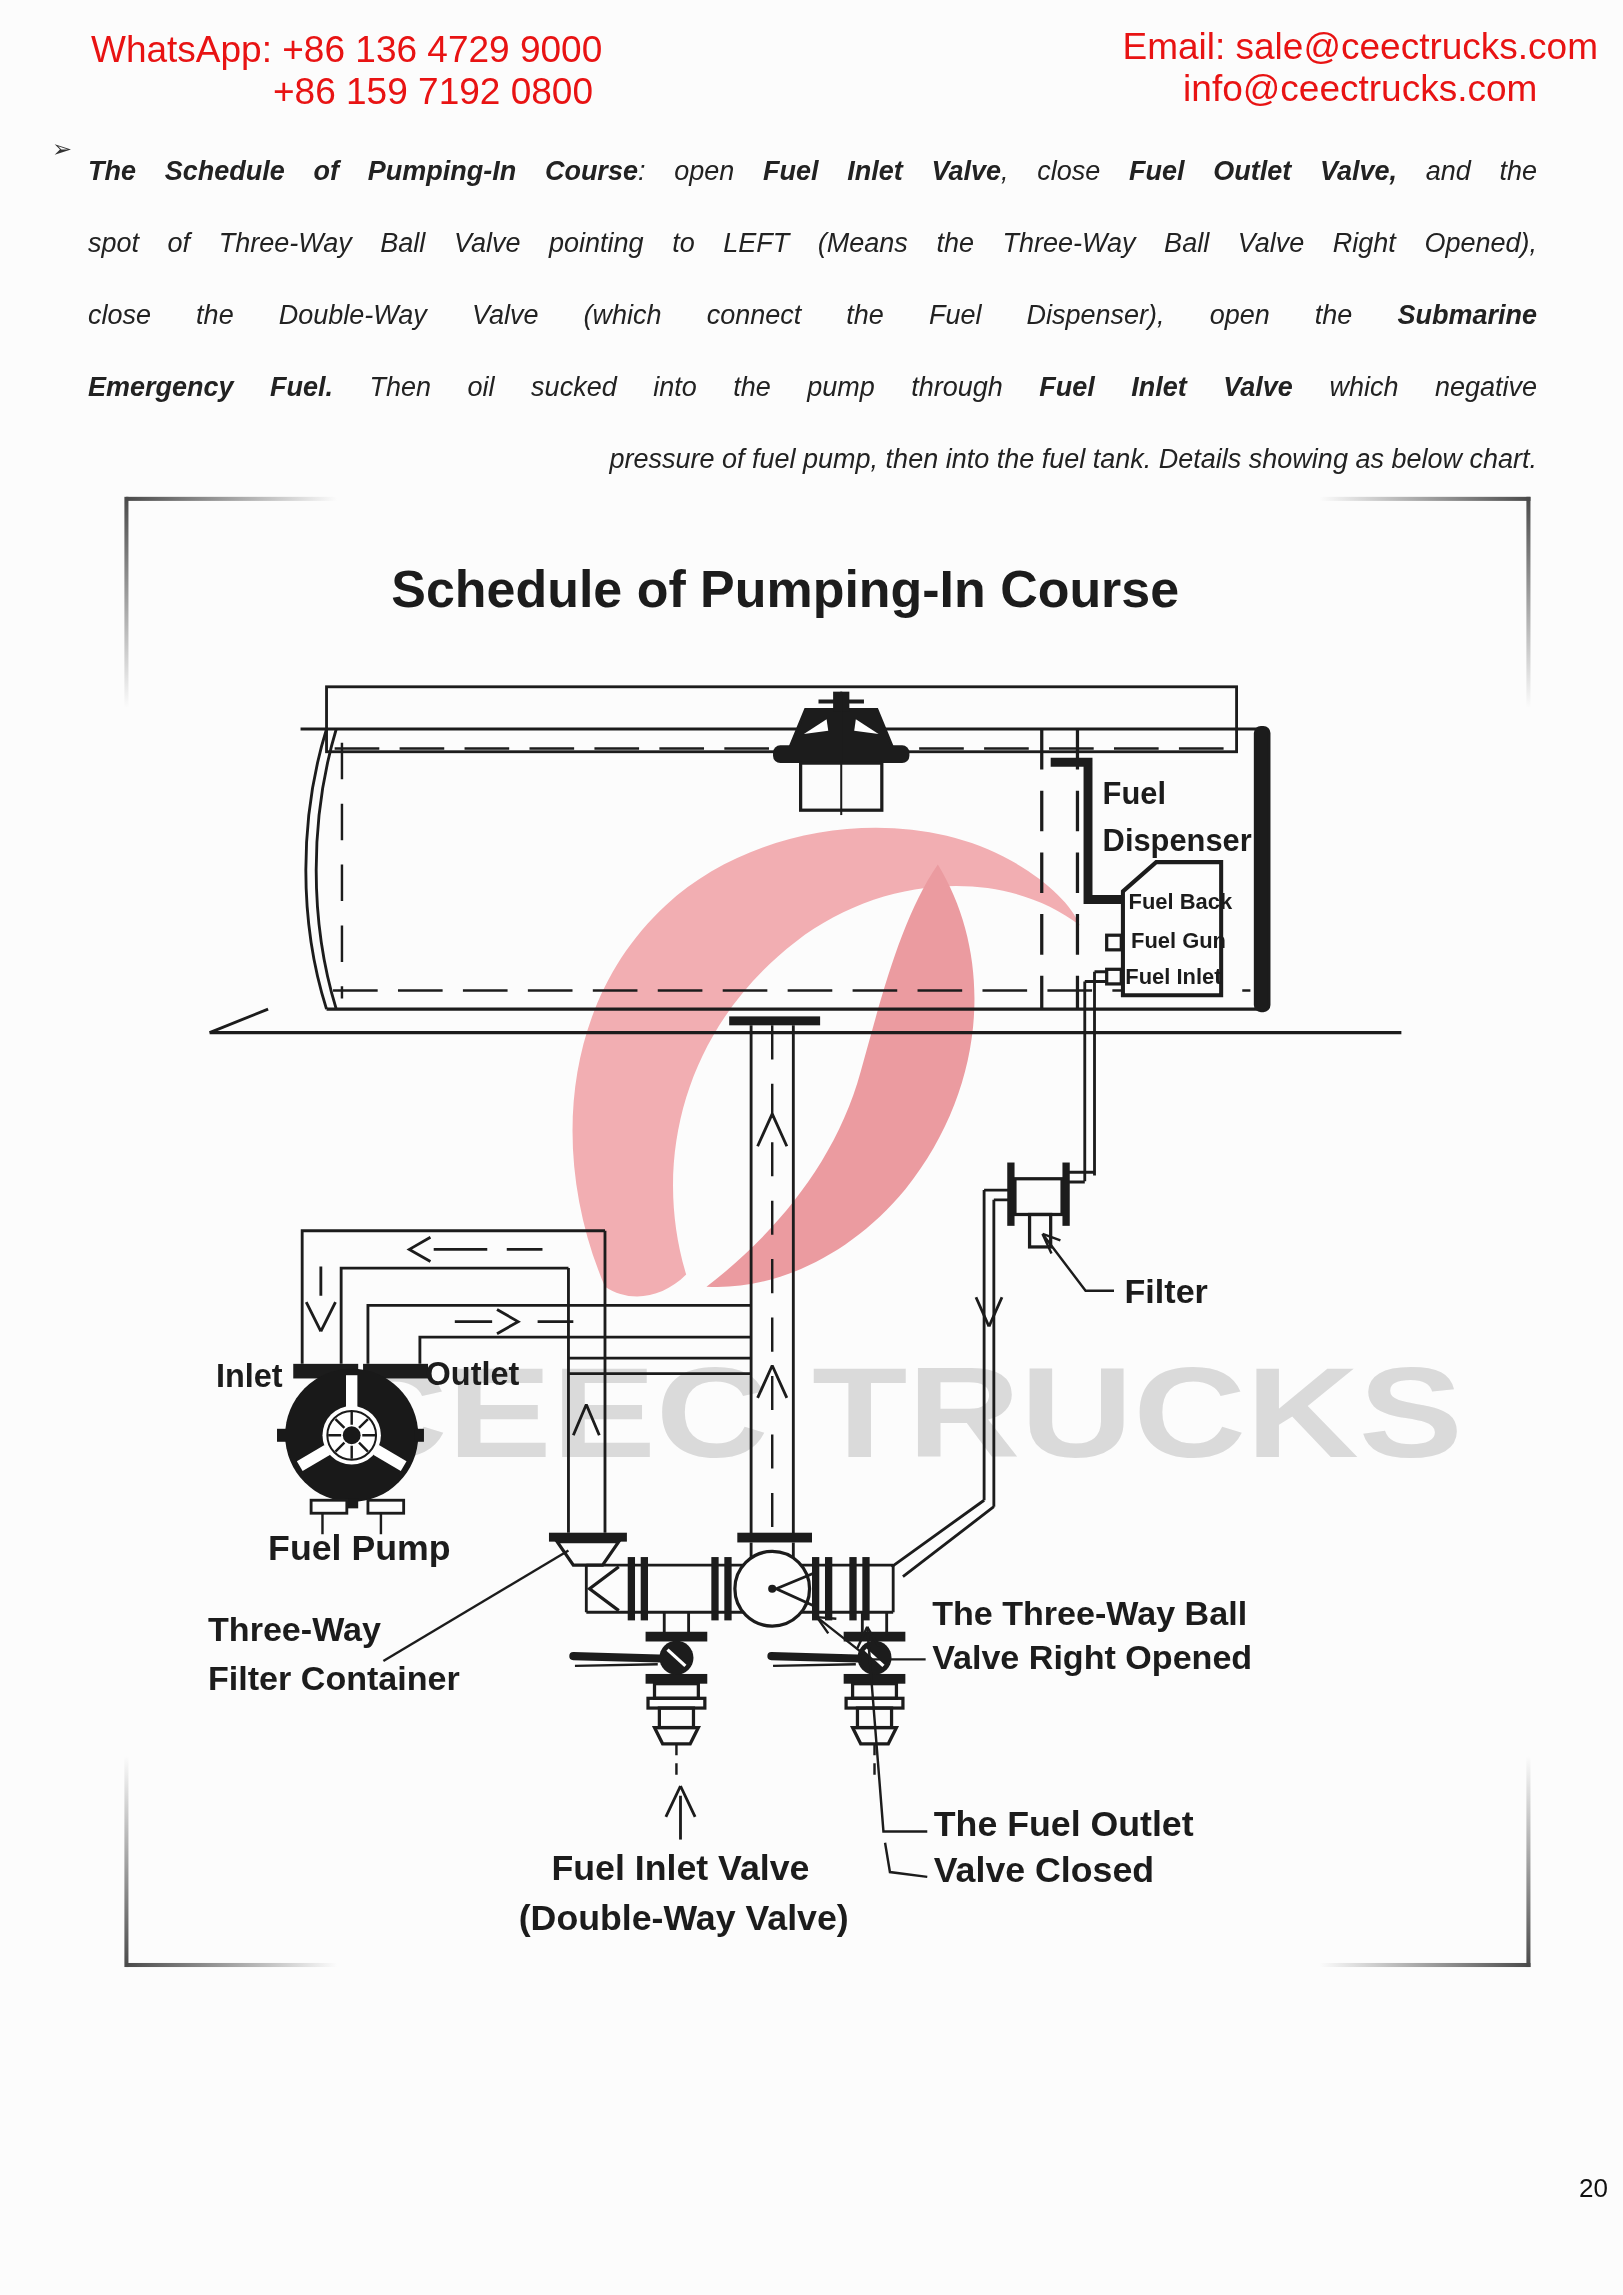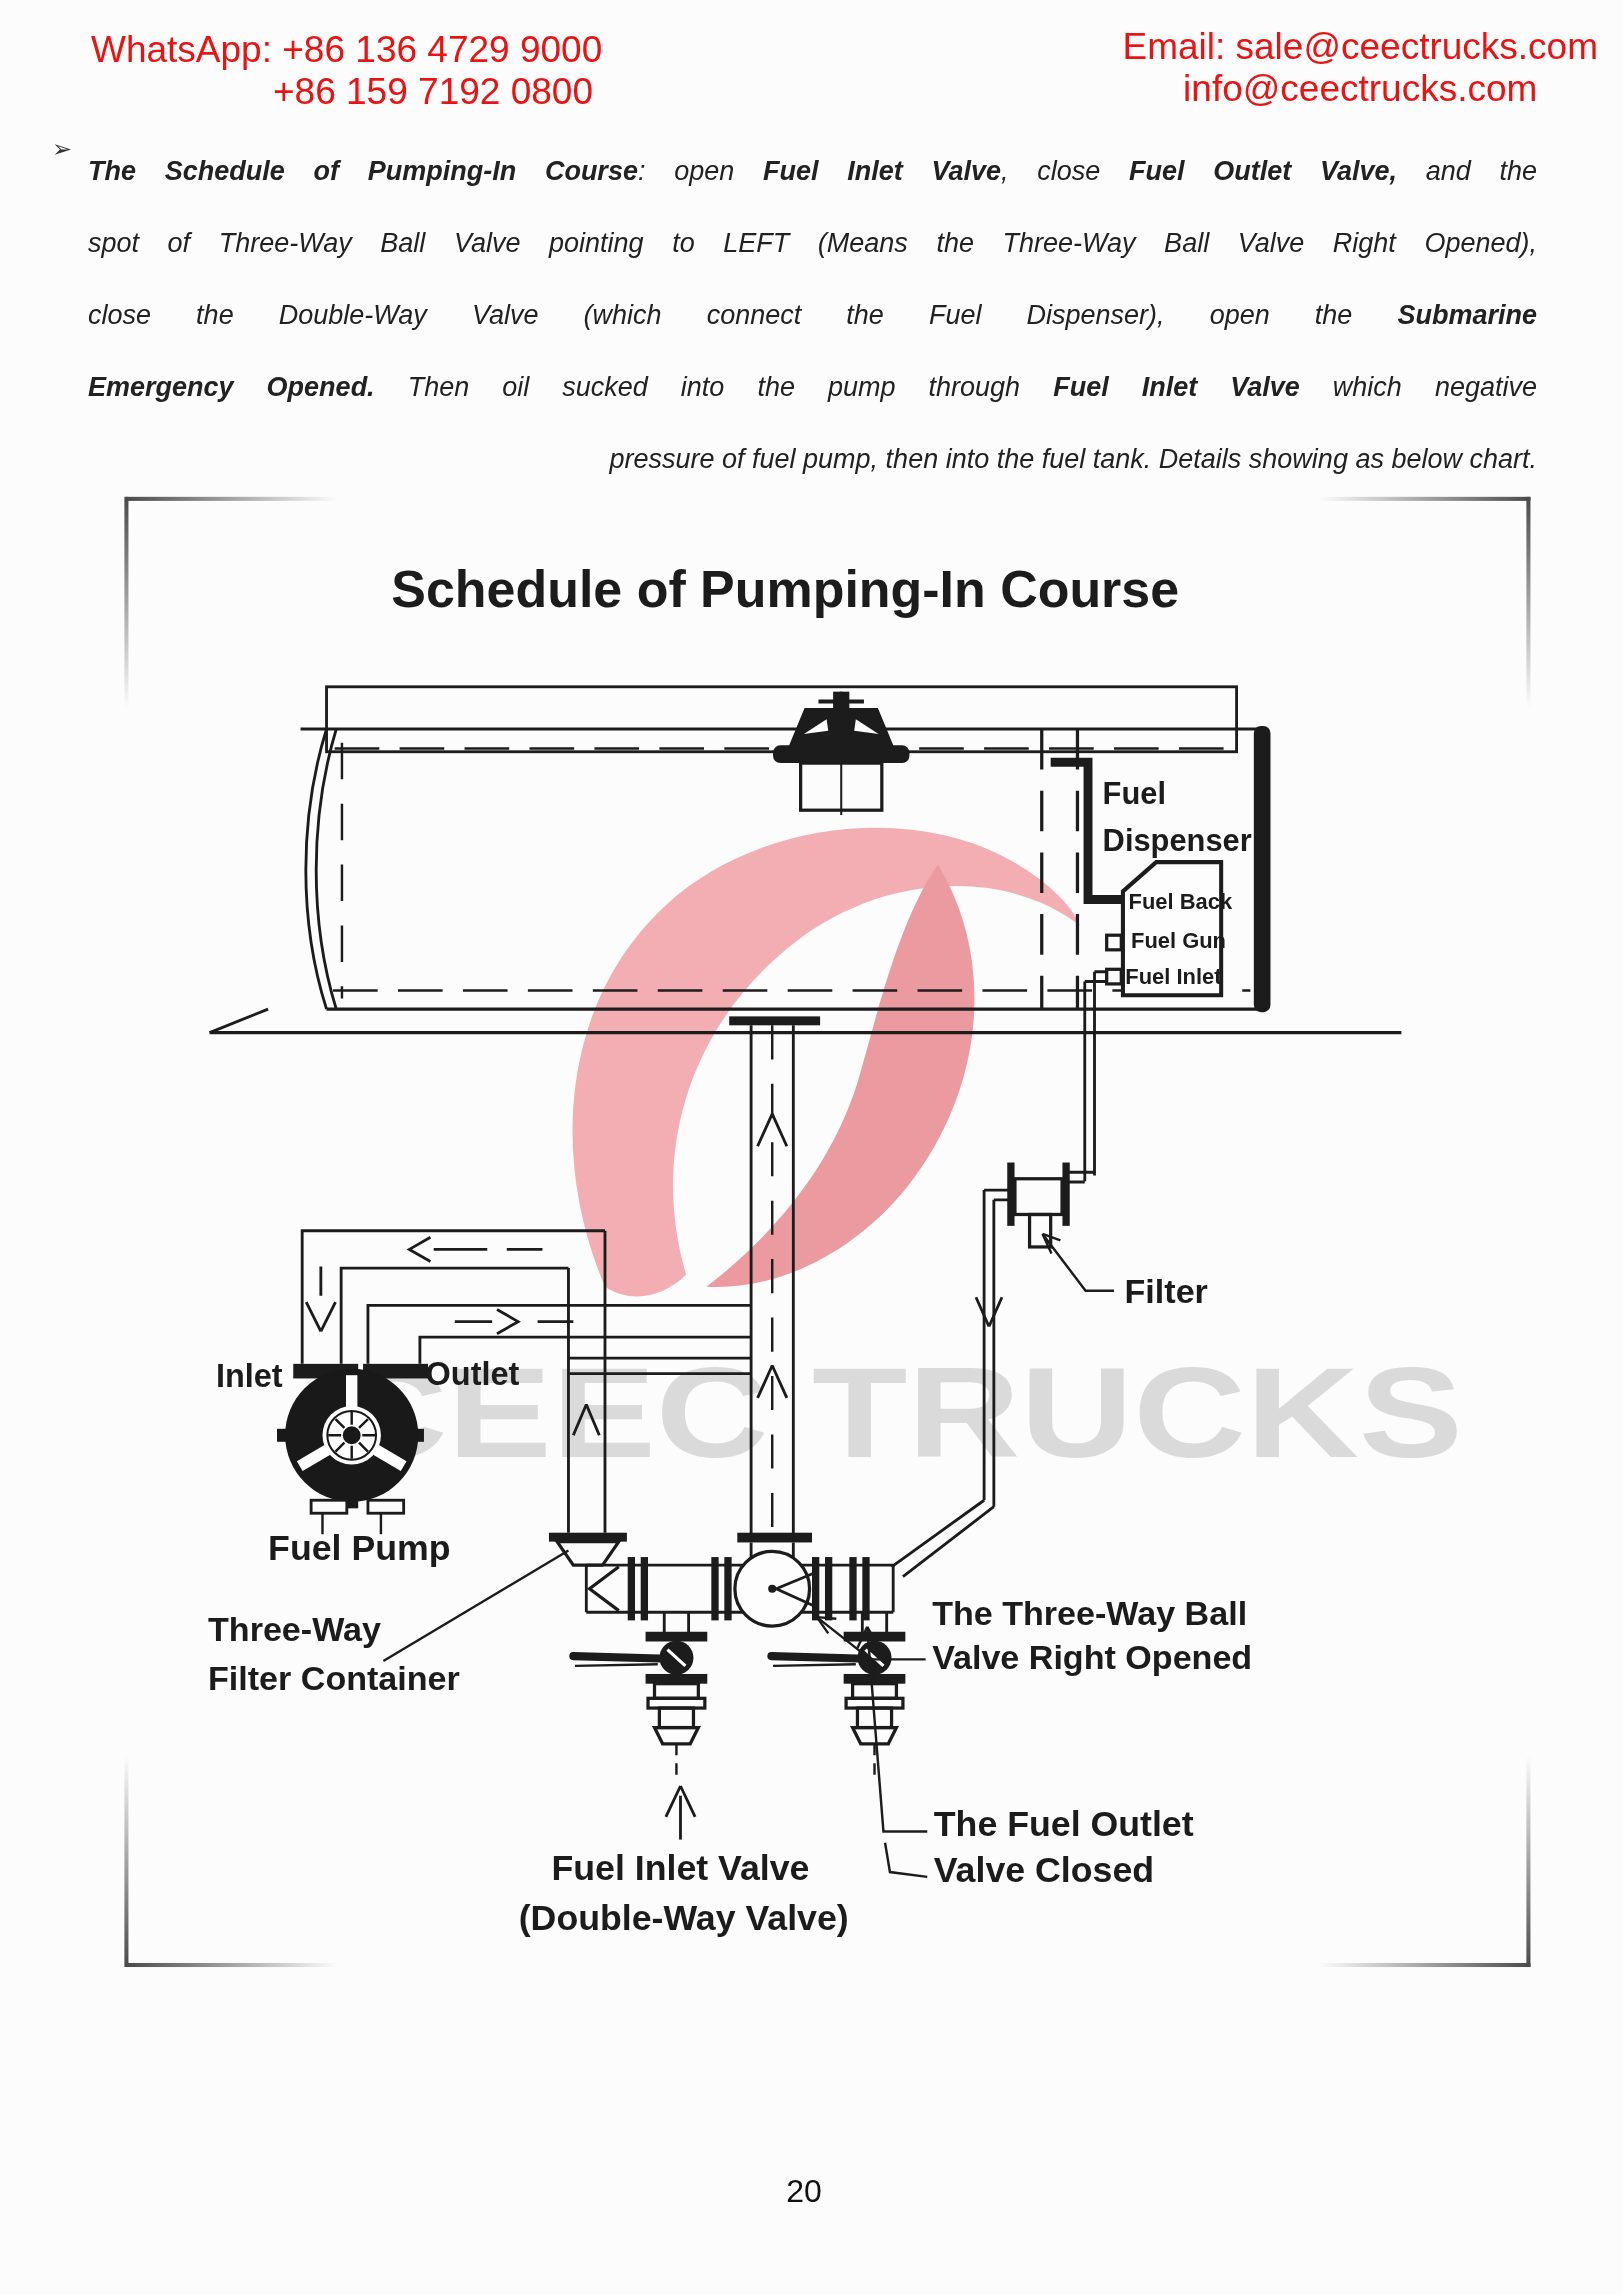--- a/index.html
+++ b/index.html
@@ -14,21 +14,21 @@
   .em{right:26px;top:4.9px;text-align:center;}
   
   .para{left:88px;top:114px;width:1449px;font-size:27px;font-style:italic;color:#222;}
   .pline{height:72px;line-height:72px;white-space:nowrap;text-align:right;}
   .pline.j{text-align:justify;text-align-last:justify;white-space:normal;height:72px;overflow:hidden;}
   .pline .b{font-weight:bold;}
   .bullet{position:absolute;left:-36px;top:0;font-size:24px;font-style:normal;color:#333;}
   
   svg.diag{position:absolute;left:0;top:0;width:1624px;height:2295px;}
   svg.diag text{font-family:"Liberation Sans",sans-serif;fill:var(--ink);}
-  .pageno{left:0;top:2152px;width:1608px;text-align:center;font-size:32px;color:#111;}
+  .pageno{left:0;top:2152px;width:1608px;text-align:right;font-size:26px;color:#111;}
 </style>
 </head>
 <body>
 
 <div class="page">
 
   <svg class="diag" viewBox="0 0 2000 2827">
     <defs>
       <linearGradient id="gR" x1="0" y1="0" x2="1" y2="0">
           <stop offset="0" stop-color="#4a4a4a"></stop>
@@ -261,20 +261,20 @@
   <div class="abs contact em">
     <div><span>Email:</span> <span>sale@ceectrucks.com</span></div>
     <div>info@ceectrucks.com</div>
   </div>
 
   <div class="abs para">
     <span class="bullet">➢</span>
     <div class="pline j"><span class="b">The Schedule of Pumping-In Course</span><span>: open </span><span class="b">Fuel Inlet Valve</span><span>, close </span><span class="b">Fuel Outlet Valve,</span><span> and the</span></div>
     <div class="pline j"><span>spot of Three-Way Ball Valve pointing to LEFT (Means the Three-Way Ball Valve Right Opened),</span></div>
     <div class="pline j"><span>close the Double-Way Valve (which connect the Fuel Dispenser), open the </span><span class="b">Submarine</span></div>
-    <div class="pline j"><span class="b">Emergency Opened.</span><span> Then oil sucked into the pump through </span><span class="b">Fuel Inlet Valve</span><span> which negative</span></div>
+    <div class="pline j"><span class="b">Emergency Fuel.</span><span> Then oil sucked into the pump through </span><span class="b">Fuel Inlet Valve</span><span> which negative</span></div>
     <div class="pline"><span>pressure of fuel pump, then into the fuel tank. Details showing as below chart.</span></div>
   </div>
 
   <div class="abs pageno">20</div>
 
 </div>
 
 
 </body></html>

